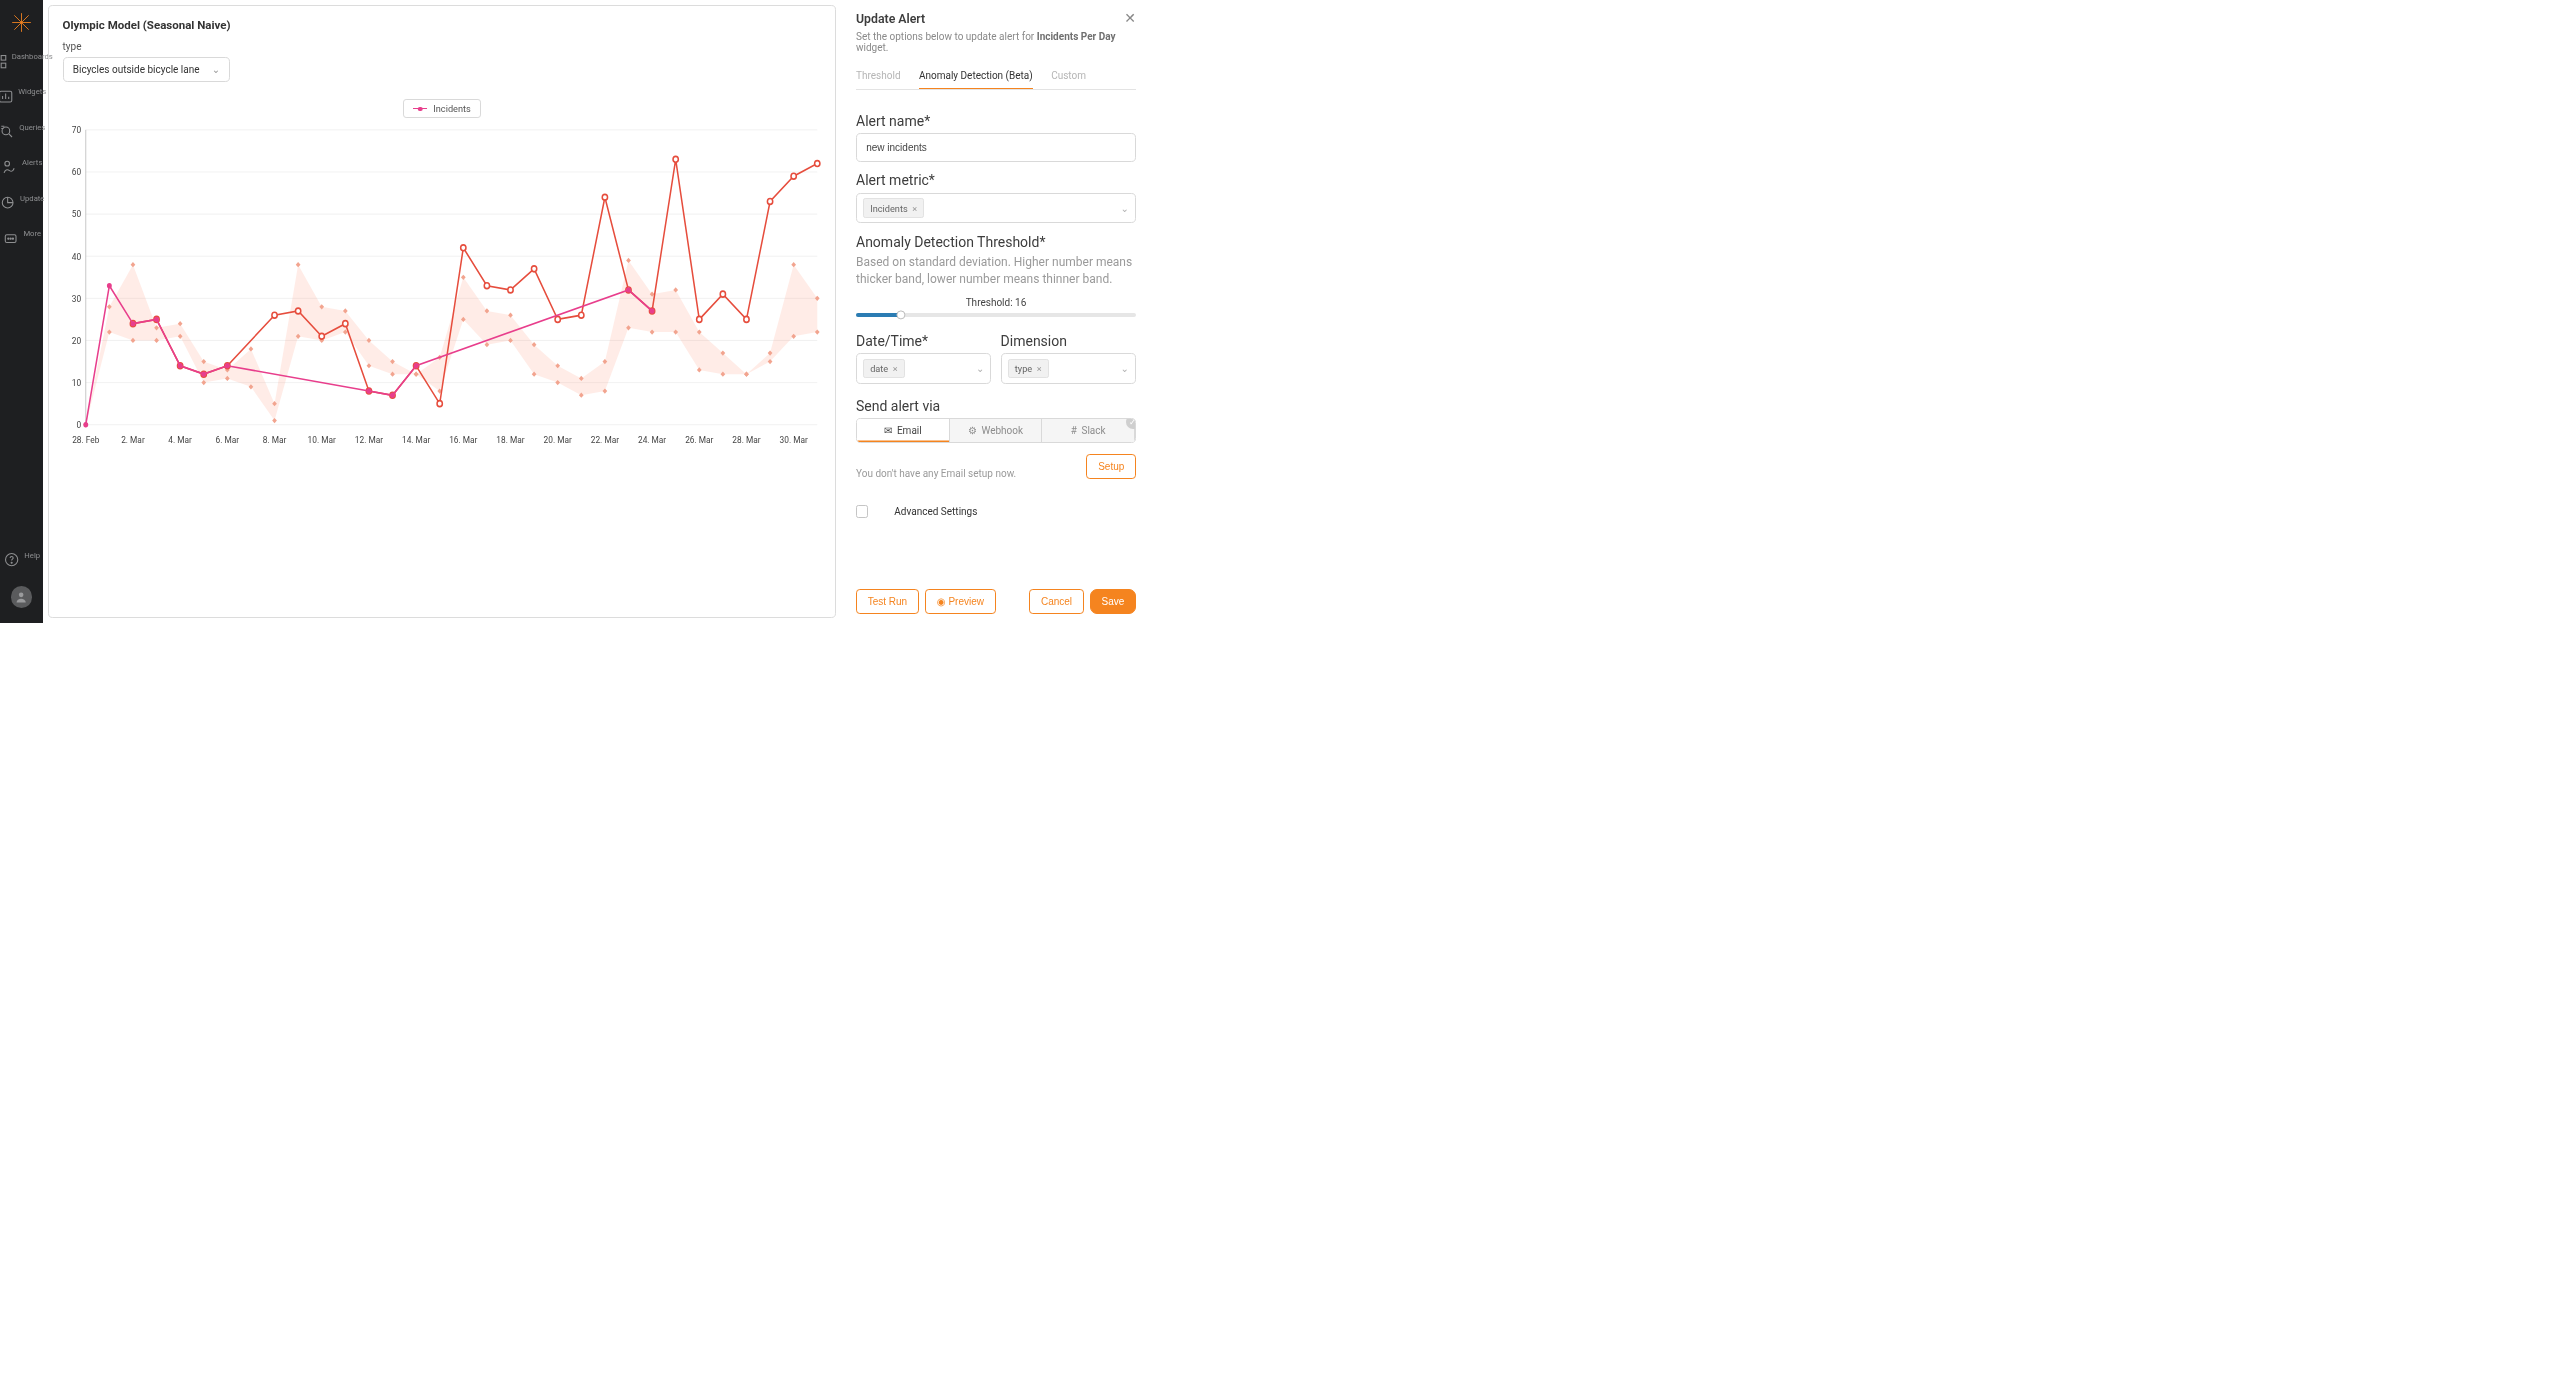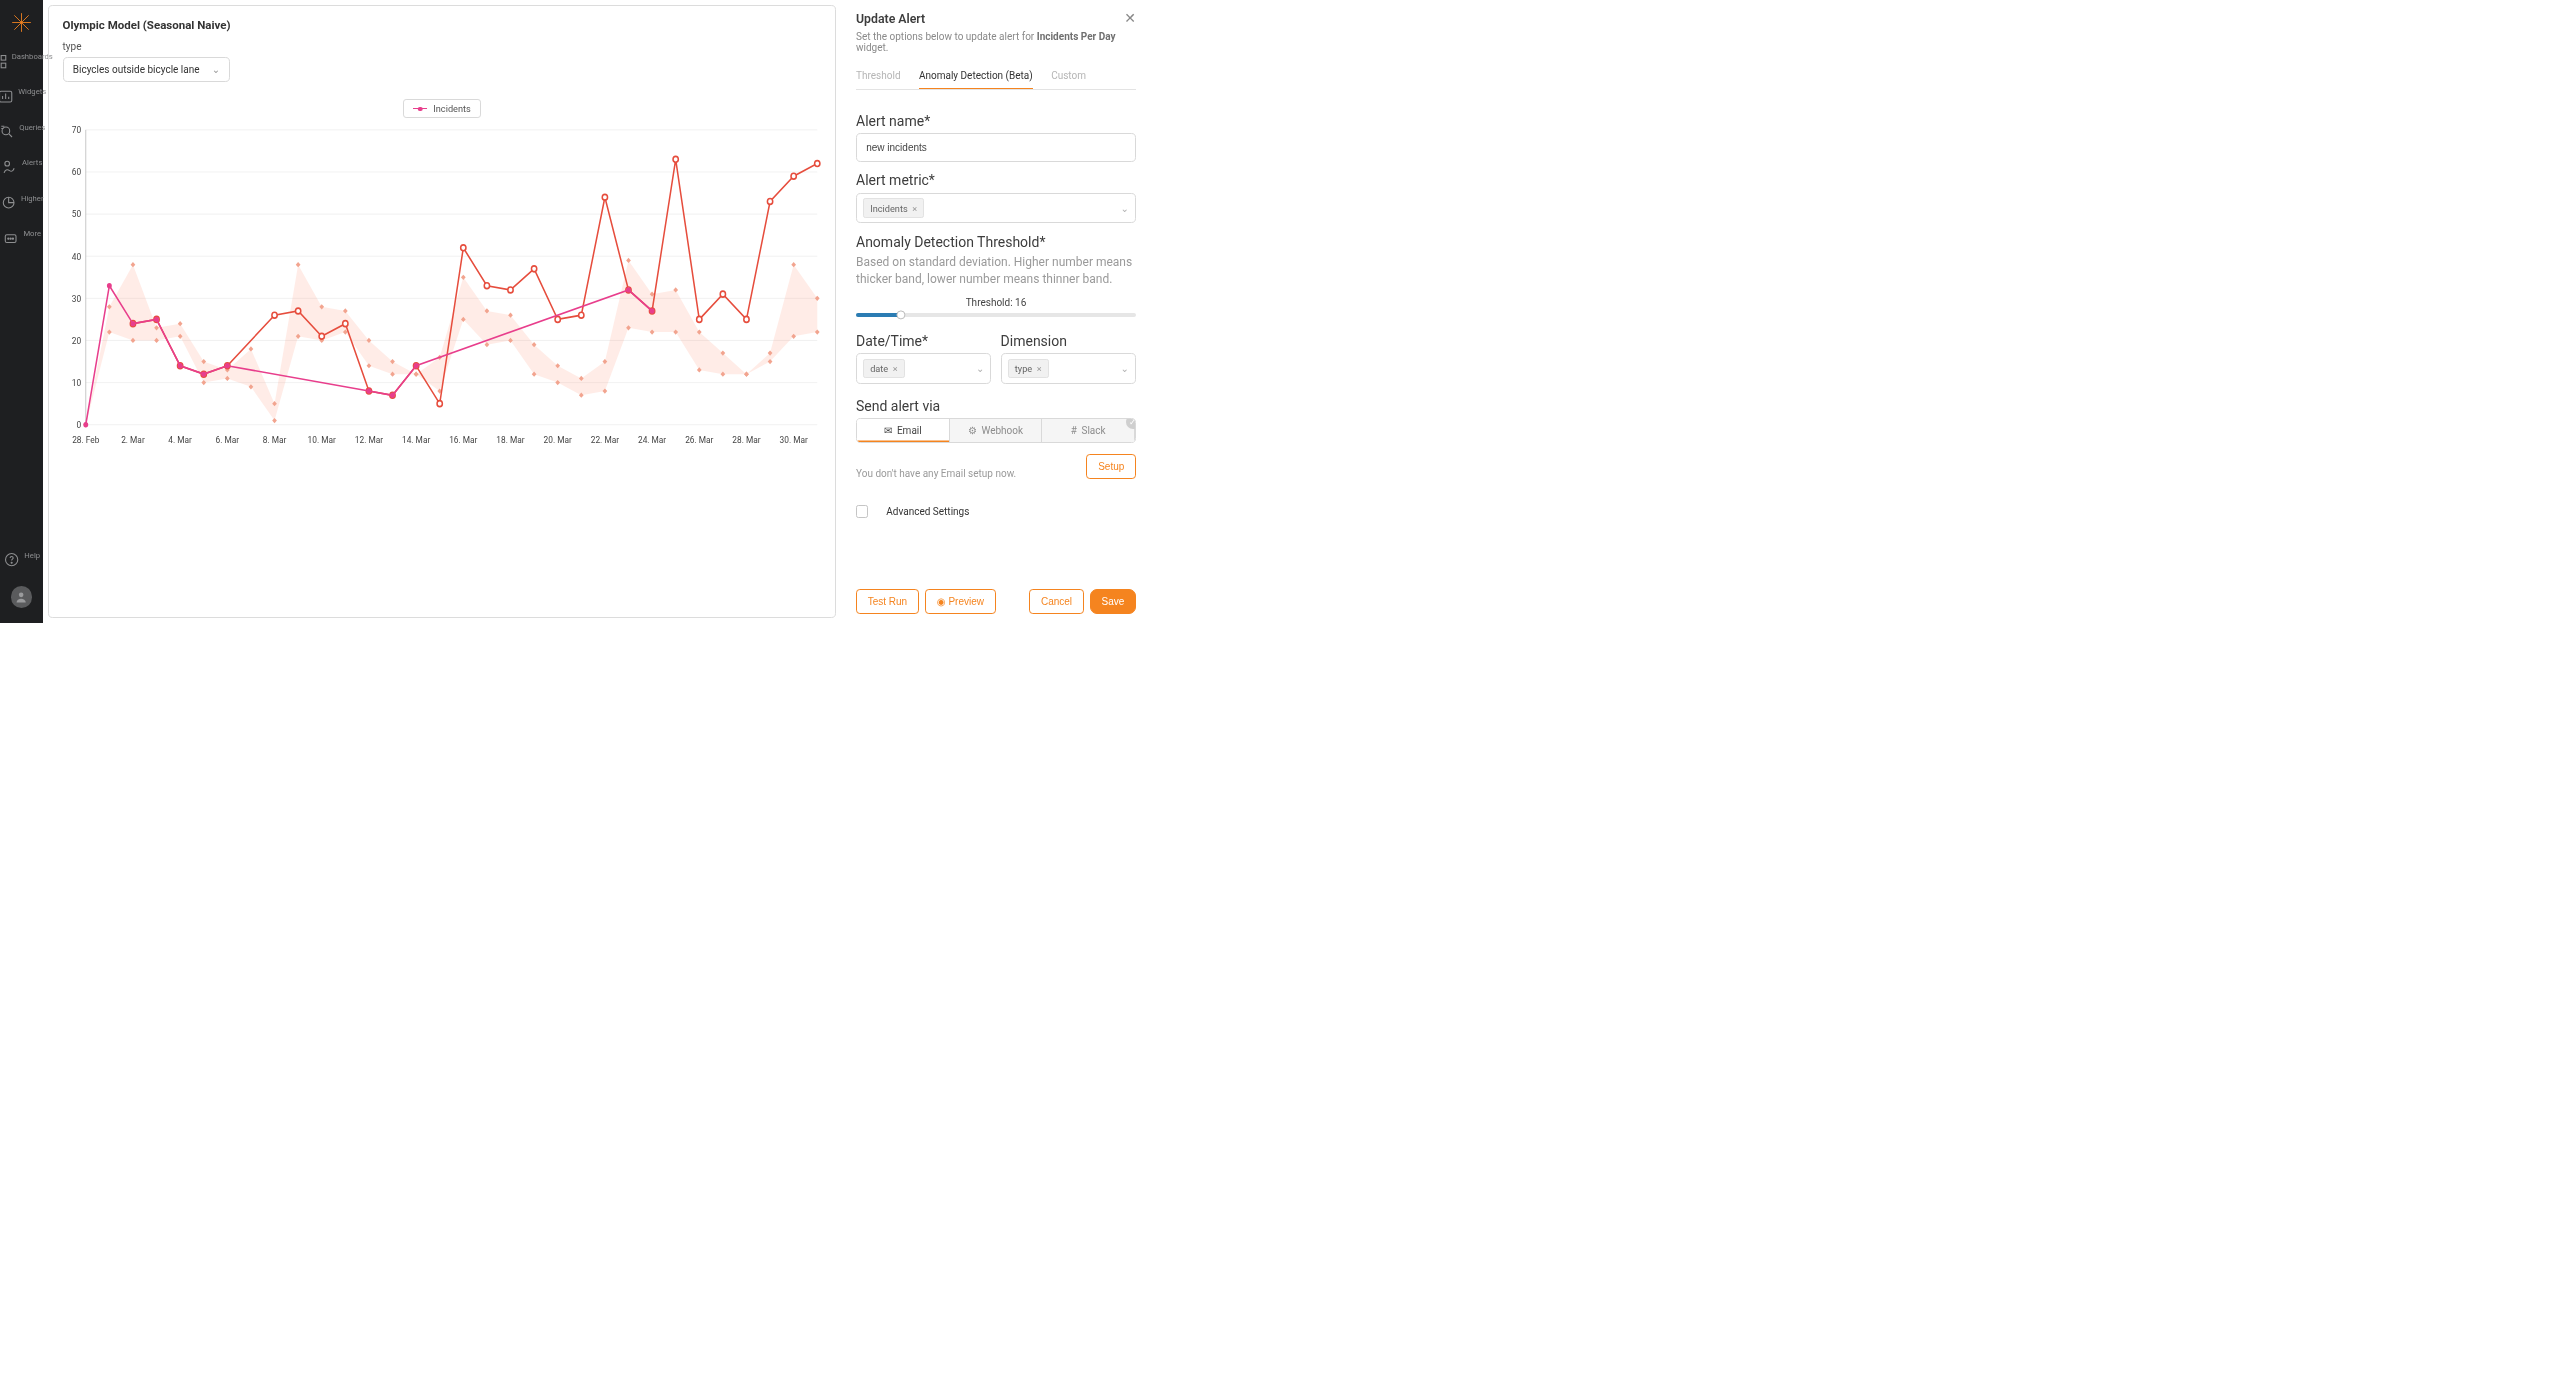--- a/index.html
+++ b/index.html
@@ -168,21 +168,21 @@
   }
 
   .setup-row { display:flex;align-items:flex-end;margin-top:10.7px;gap:7.7px;}
   .setup-row .msg { flex:1;color:#9a9a9a;font-size:10px;}
   .btn {
     border:0.8px solid var(--orange);color:var(--orange);background:#fff;
     padding:6.1px 10.7px;border-radius:3.8px;font-size:10px;cursor:pointer;
   }
   .btn.solid { background:var(--orange);color:#fff;border-radius:7px; }
 
-  .adv-row { margin-top:26px;display:flex;align-items:center;gap:18px;}
+  .adv-row { margin-top:26px;display:flex;align-items:center;gap:26px;}
   .checkbox { width:12.3px;height:12.3px;border:0.8px solid #c5c5c5;border-radius:2.3px; }
 
   .footer {
     display:flex;gap:6.1px;padding-top:10.7px;margin-top:auto;
     border-top:0.8px solid transparent;
     align-items:center;
   }
   .footer .gap { flex:1; }
 </style>
 </head>
@@ -237,21 +237,21 @@
     </div>
     <span class="label">Alerts</span>
   </div>
   <div class="nav-item">
     <div class="nav-ico">
       <svg width="15.3" height="15.3" viewBox="0 0 20 20" fill="none" stroke="#8e8f91" stroke-width="1.4">
         <circle cx="10" cy="10" r="7"></circle>
           <path d="M10 3v7h7"></path>
       </svg>
     </div>
-    <span class="label">Higher</span>
+    <span class="label">Update</span>
   </div>
   <div class="nav-item">
     <div class="nav-ico">
       <svg width="15.3" height="15.3" viewBox="0 0 20 20" fill="none" stroke="#8e8f91" stroke-width="1.4">
         <rect x="3" y="5" width="14" height="10" rx="2"></rect>
           <circle cx="7" cy="10" r=".8" fill="#8e8f91"></circle>
           <circle cx="10" cy="10" r=".8" fill="#8e8f91"></circle>
           <circle cx="13" cy="10" r=".8" fill="#8e8f91"></circle>
       </svg>
     </div>

